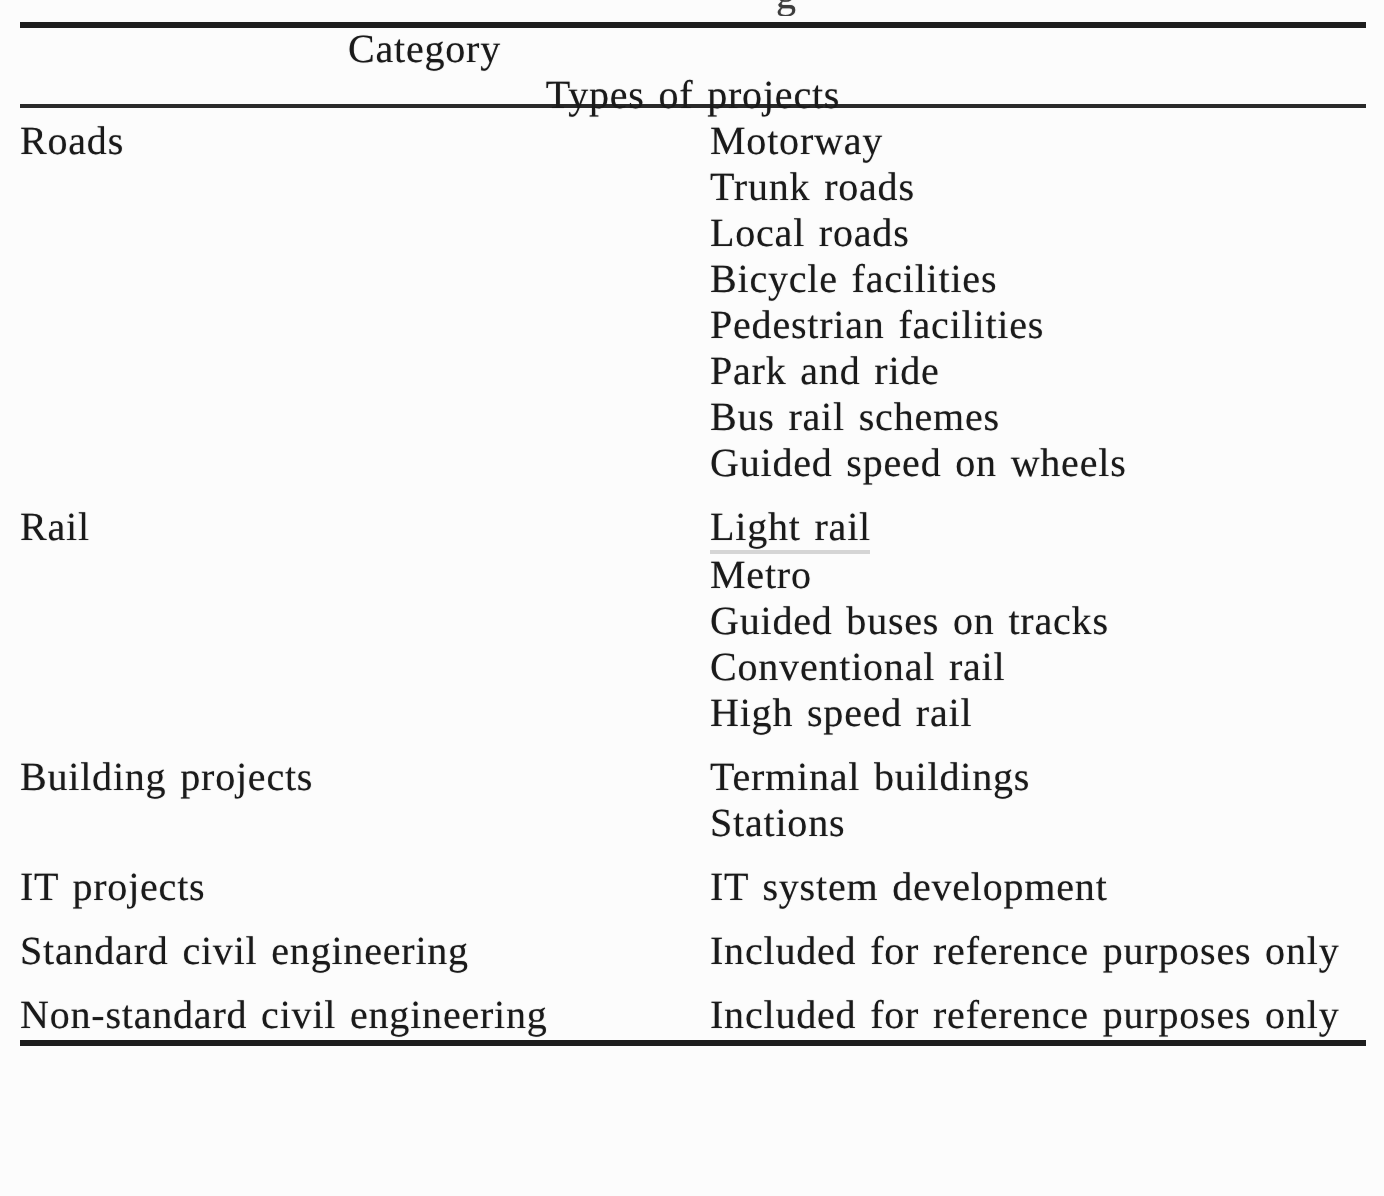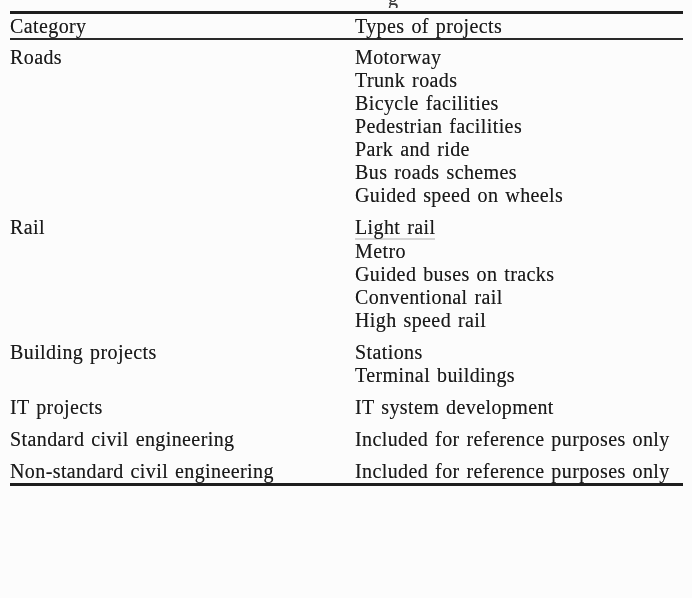--- a/index.html
+++ b/index.html
@@ -43,22 +43,23 @@
   .rule {
     background: #1e1e1e;
     height: 3px;
   }
   .rule-mid {
     height: 2px;
     background: #2a2a2a;
   }
   .header-row {
     display: flex;
-    height: 24px;
+    height: 38px;
     align-items: center;
+    flex-direction: column;
   }
   .cell-left {
     width: 345px;
     text-align: left;
   }
   .cell-right {
     flex: 1;
     text-align: left;
   }
   .tbody {
@@ -101,45 +102,46 @@
 
     <div class="rule rule-mid"></div>
 
     <div class="tbody">
 
       <div class="row">
         <div class="cell-left">Roads</div>
         <div class="cell-right">
           <div class="type-line">Motorway</div>
           <div class="type-line">Trunk roads</div>
+          <div class="type-line">Local roads</div>
           <div class="type-line">Bicycle facilities</div>
           <div class="type-line">Pedestrian facilities</div>
           <div class="type-line">Park and ride</div>
-          <div class="type-line">Bus roads schemes</div>
+          <div class="type-line">Bus rail schemes</div>
           <div class="type-line">Guided speed on wheels</div>
         </div>
       </div>
 
       <div class="row">
         <div class="cell-left">Rail</div>
         <div class="cell-right">
           <div class="type-line"><span class="scan-underline">Light rail</span></div>
           <div class="type-line">Metro</div>
           <div class="type-line">Guided buses on tracks</div>
           <div class="type-line">Conventional rail</div>
           <div class="type-line">High speed rail</div>
         </div>
       </div>
 
 
       <div class="row">
         <div class="cell-left">Building projects</div>
         <div class="cell-right">
+          <div class="type-line">Terminal buildings</div>
           <div class="type-line">Stations</div>
-          <div class="type-line">Terminal buildings</div>
         </div>
       </div>
 
       <div class="row">
         <div class="cell-left">IT projects</div>
         <div class="cell-right">
           <div class="type-line">IT system development</div>
         </div>
       </div>
 

